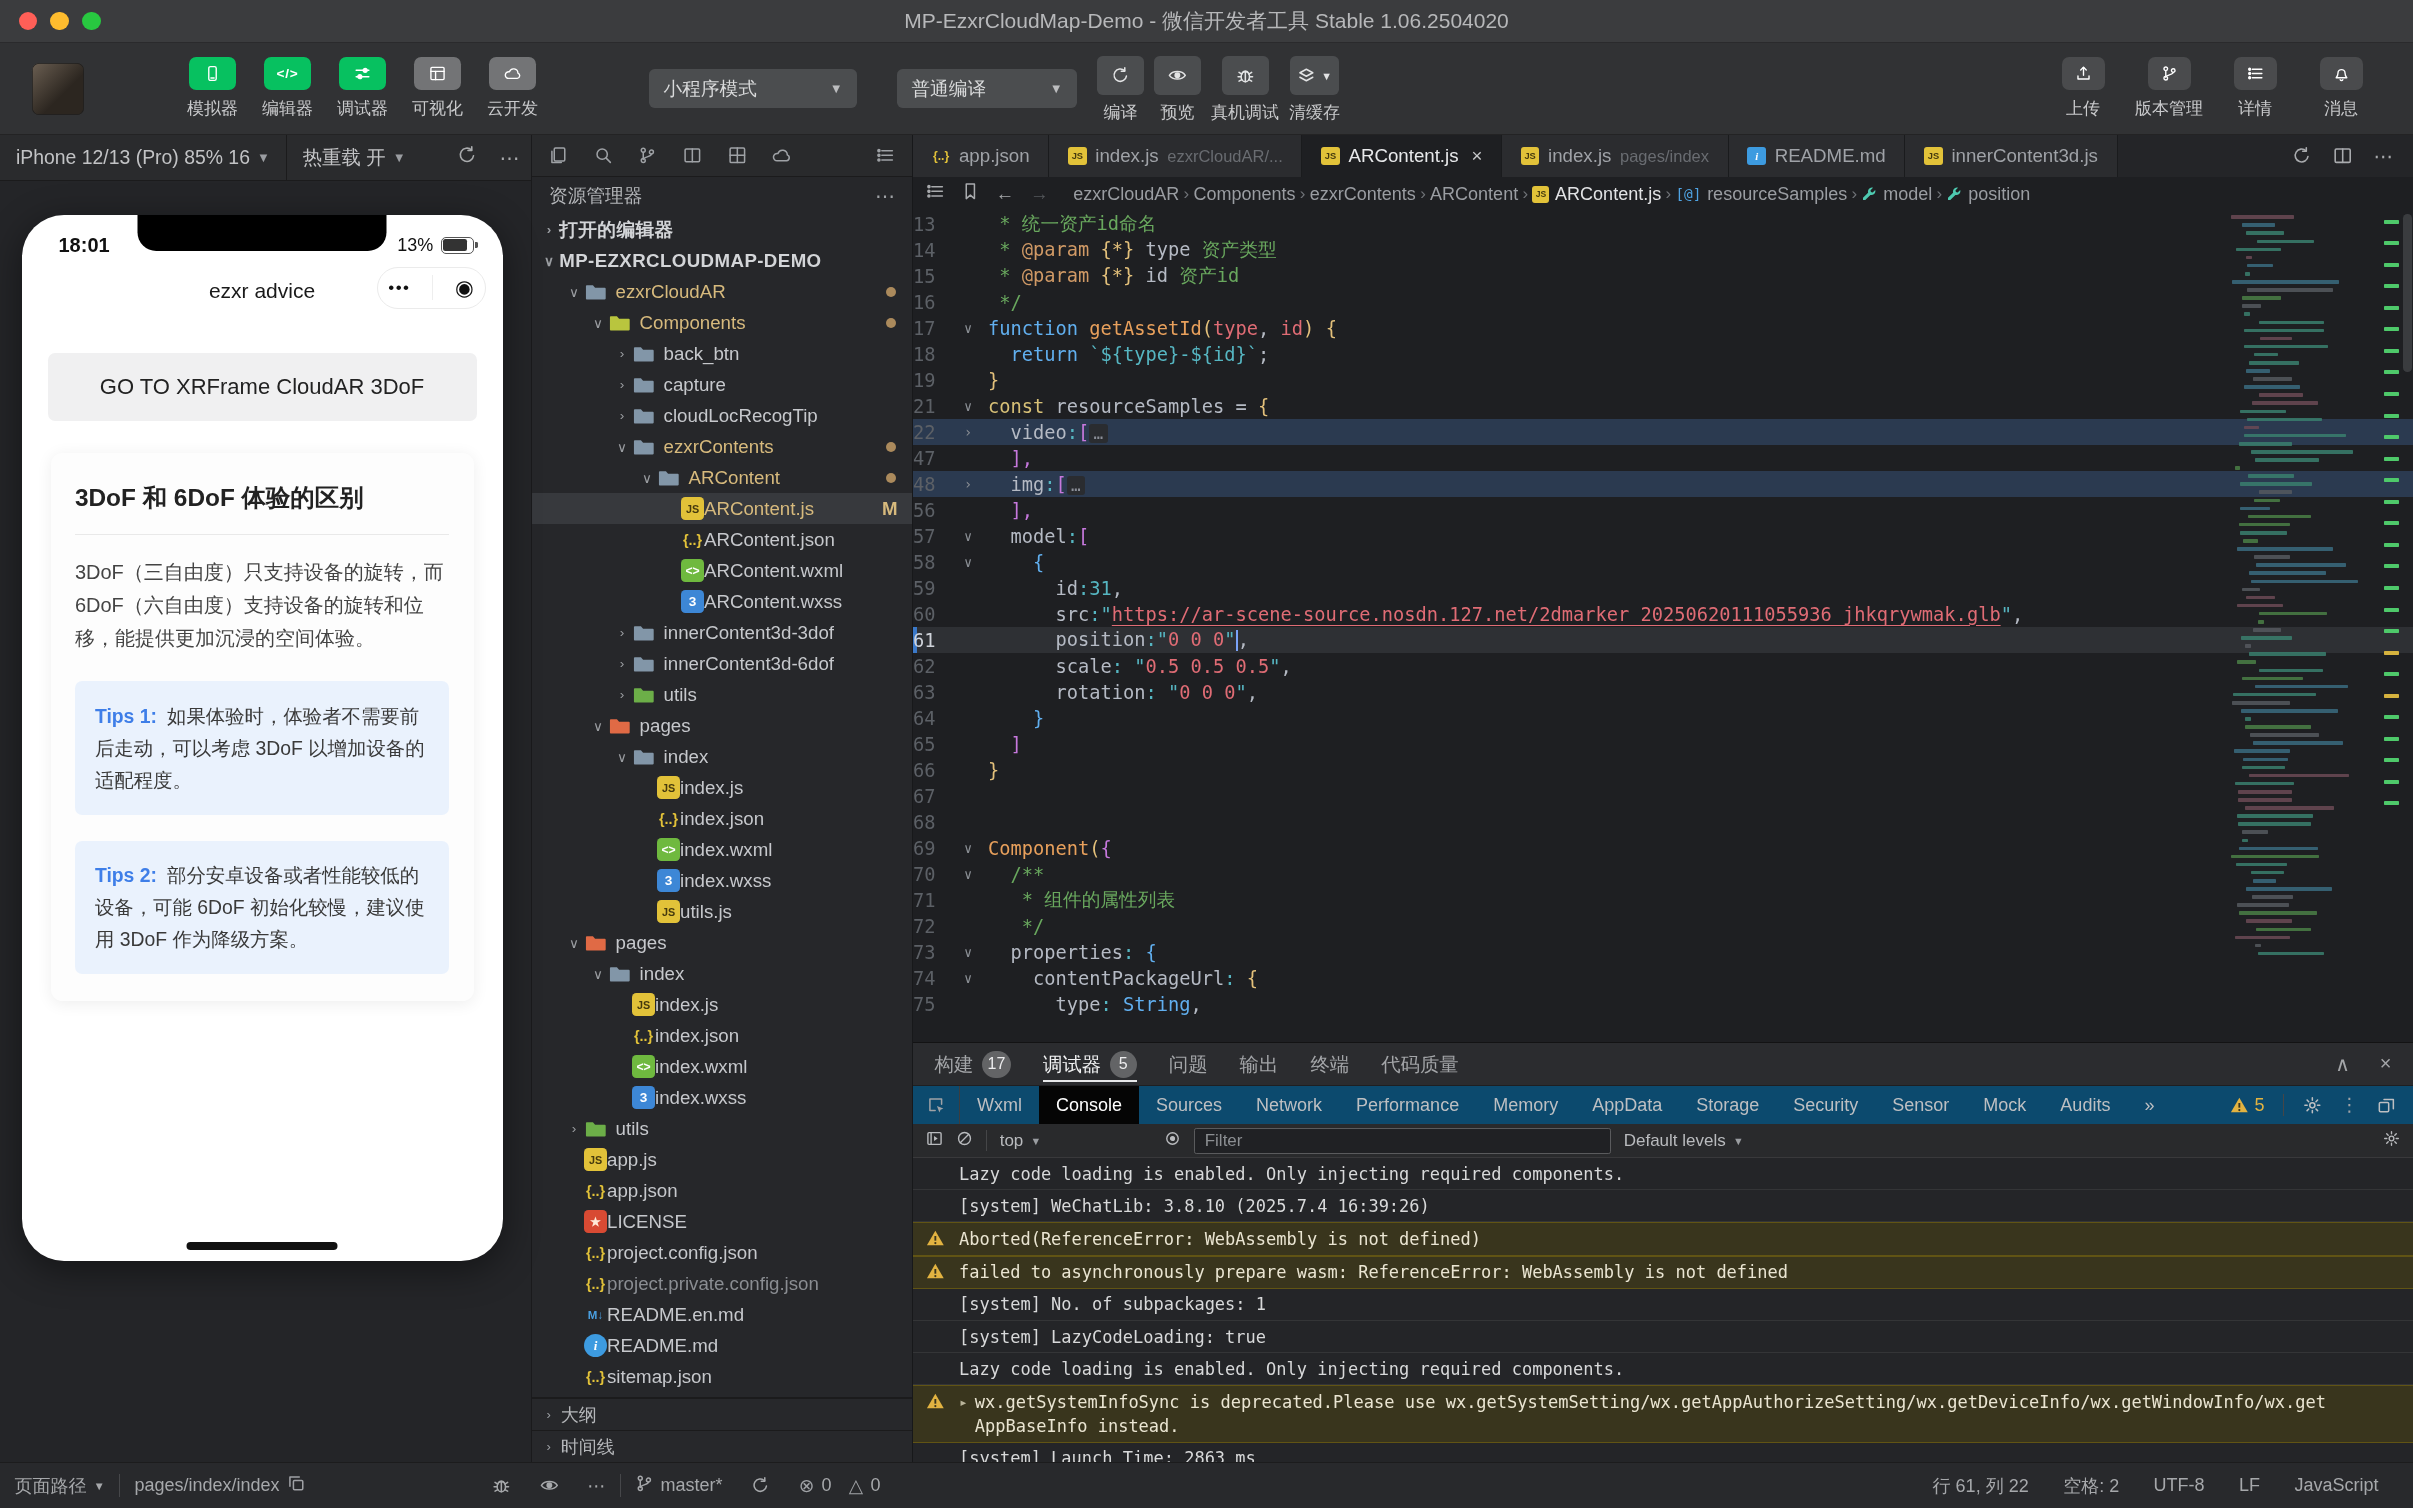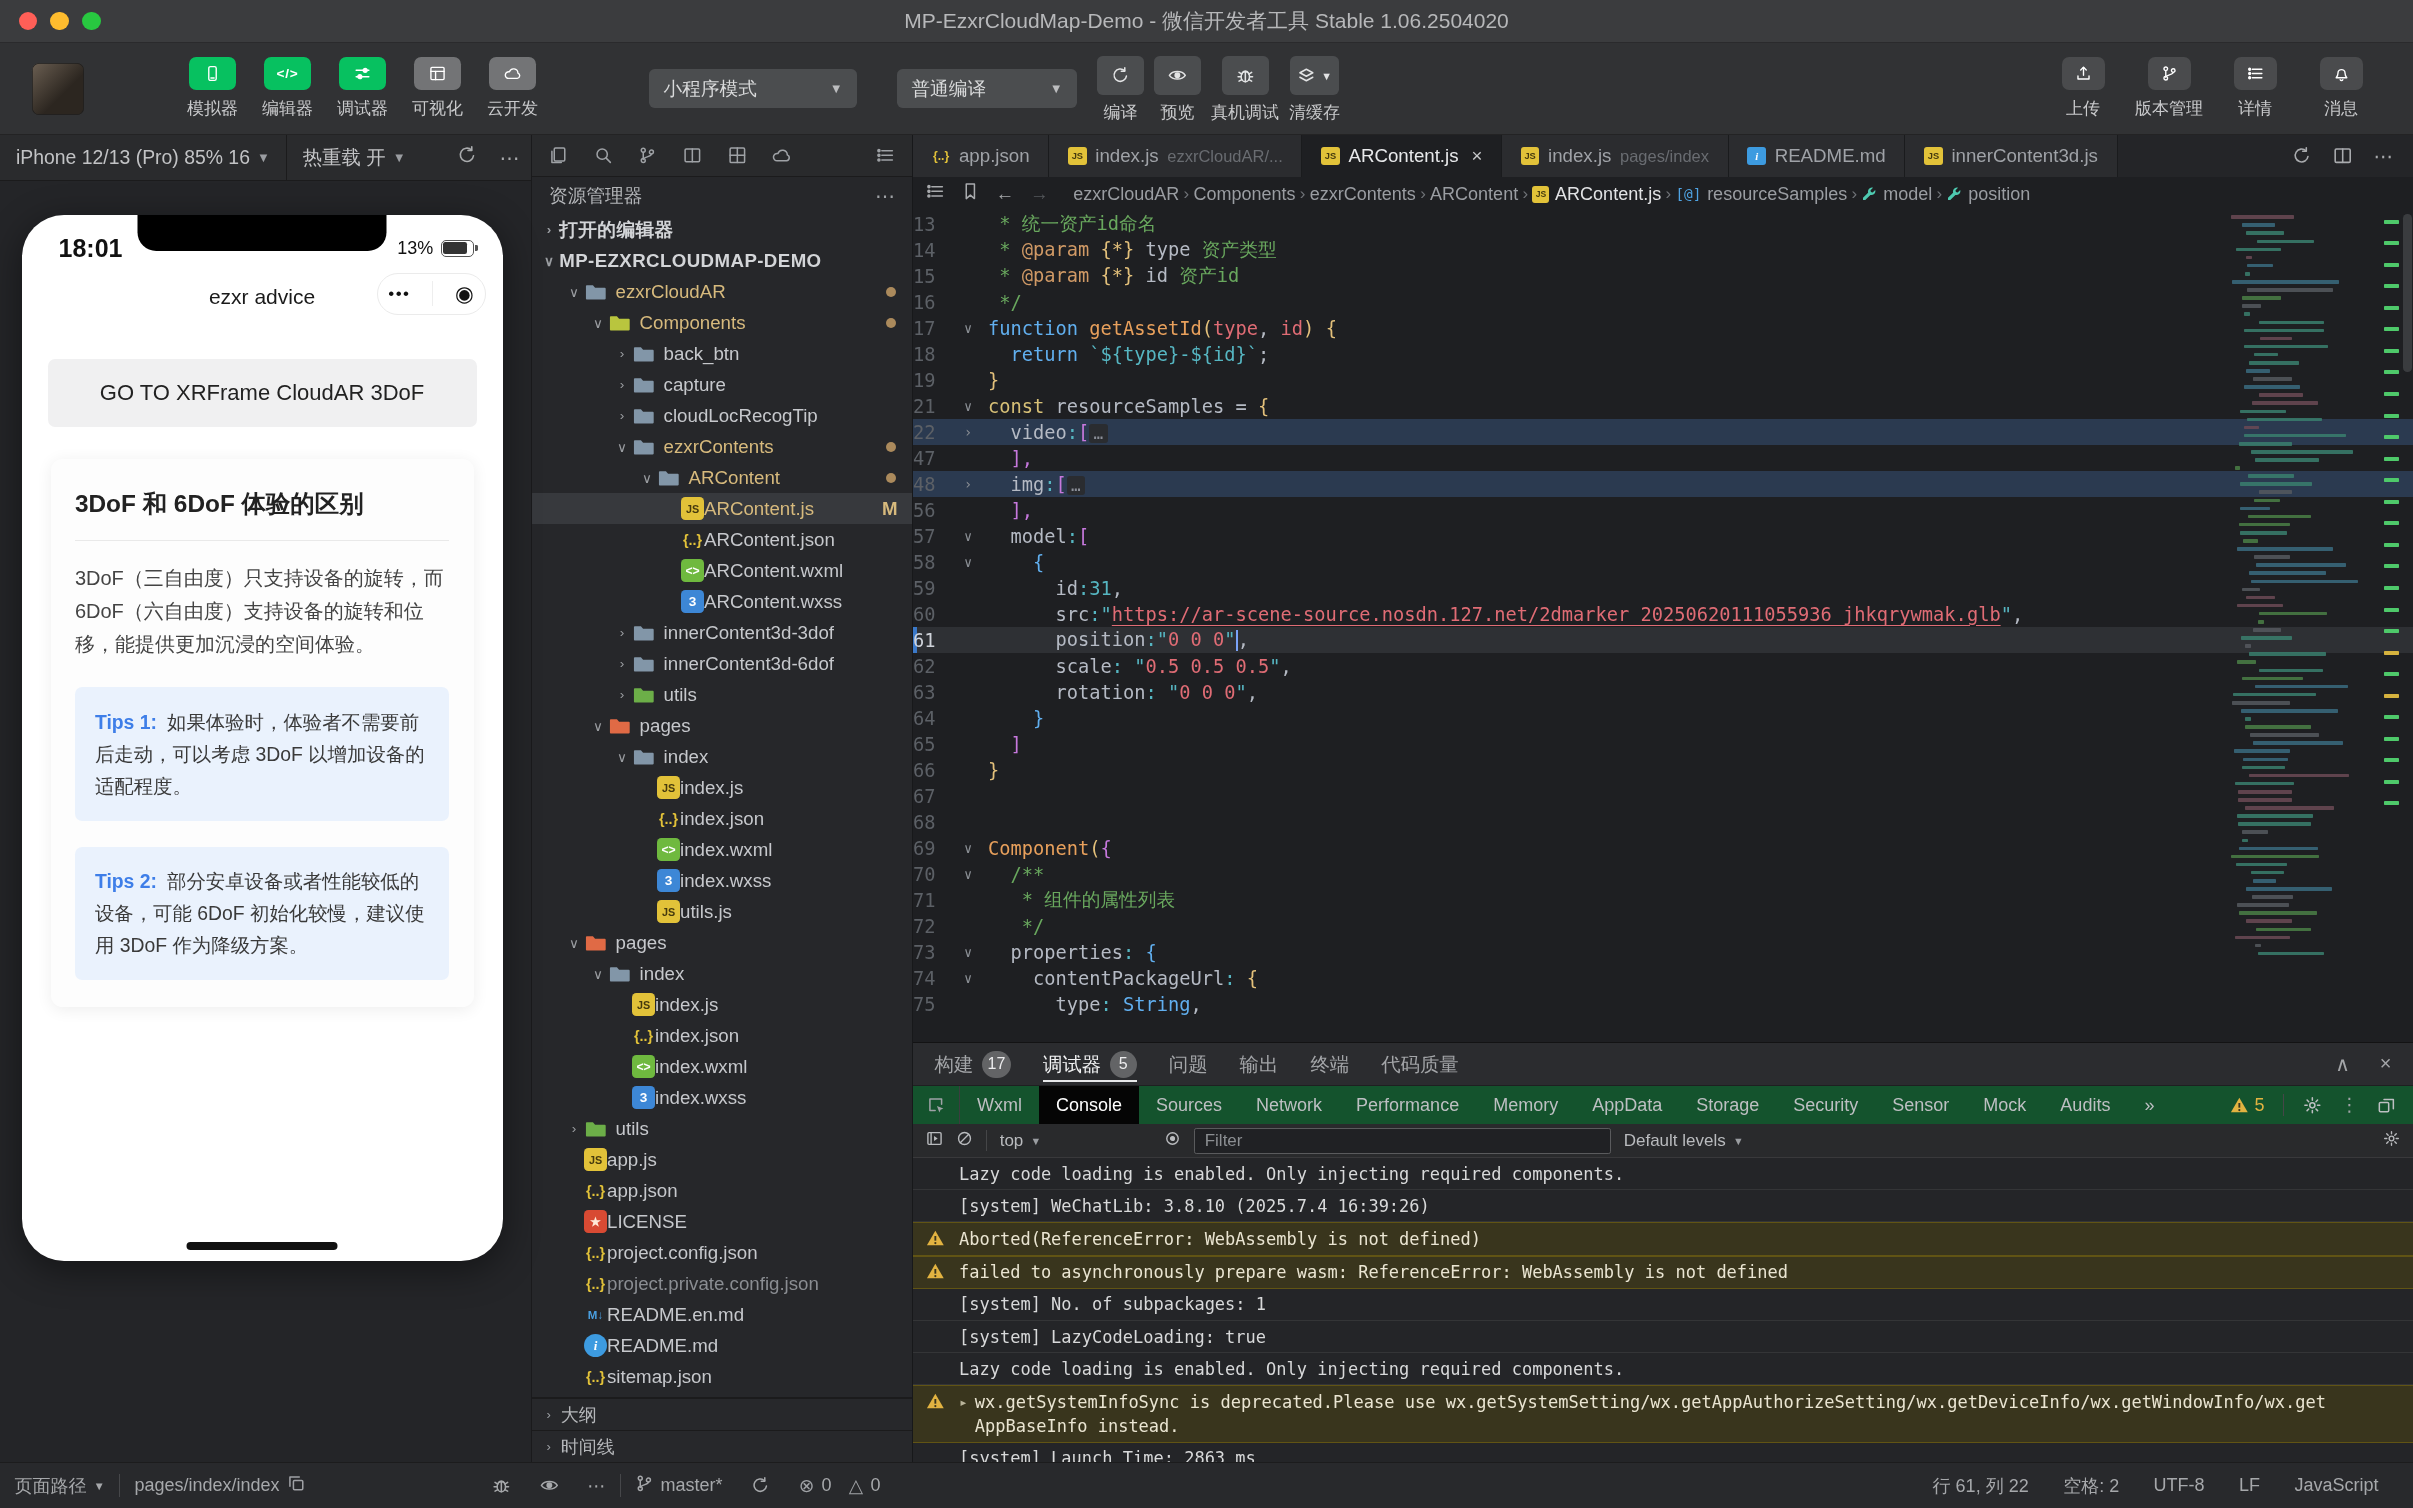--- a/index.html
+++ b/index.html
@@ -49,21 +49,21 @@
   .sim-header .seg { display:flex; align-items:center; gap:7.2px; padding:0 16px; height:100%; }
   .sim-header .divider { width:0.7px; height:100%; background:#1b1b1c; }
   .sim-header .push { margin-left:auto; }
   .sim-header .hicon { color:#a9abad; font-size:20px; padding:0 11.5px; cursor:pointer;}
   .sim-body { flex:1; position:relative; }
   .phone { position:absolute; left:21.5px; top:34px; width:481px; height:1046px; background:#fff; border-radius:42px;
     box-shadow:0 8.6px 36px rgba(0,0,0,.45); overflow:hidden; }
   .notch { position:absolute; top:0; left:50%; transform:translateX(-50%); width:249px; height:36px; background:#000;
     border-radius:0 0 18.7px 18.7px; }
   .p-status { display:flex; align-items:center; padding:18.7px 29px 0 37px; }
-  .p-time { font-size:25px; font-weight:bold; color:#111; }
+  .p-time { font-size:20px; font-weight:bold; color:#111; }
   .p-batt { margin-left:auto; display:flex; align-items:center; gap:7.2px; font-size:18px; color:#111; }
   .batt { width:33px; height:17px; border:1.8px solid #555; border-radius:5px; position:relative; }
   .batt::after { content:""; position:absolute; left:1.4px; top:1.4px; bottom:1.4px; width:78%; background:#333; border-radius:2.2px; }
   .batt::before { content:""; position:absolute; right:-5px; top:4.3px; width:2.9px; height:5.7px; background:#555; border-radius:0 1.4px 1.4px 0; }
   .p-nav { position:relative; height:69px; display:flex; align-items:center; justify-content:center; }
   .p-title { font-size:21px; color:#1a1a1a; }
   .capsule { position:absolute; right:17px; top:10px; width:109px; height:42px; border:1.4px solid #ebebeb; border-radius:21.5px;
     display:flex; align-items:center; justify-content:space-around; color:#111; }
   .capsule .dots { font-size:17px; letter-spacing:1.4px; }
   .capsule .sep { width:1.1px; height:24.4px; background:#eee; }
@@ -160,21 +160,21 @@
   
   .debug { height:420px; flex:none; display:flex; flex-direction:column; border-top:0.7px solid #131314; background:#26272a; min-height:0;}
   .panel-tabs { height:42px; flex:none; display:flex; align-items:center; background:#2b2c2f; padding-left:21.5px; gap:32px;
     font-size:19.4px; color:#a3a5a8; }
   .ptab { display:flex; align-items:center; gap:8.6px; height:100%; position:relative; cursor:pointer;}
   .ptab .badge { min-width:27px; height:27px; padding:0 5.7px; border-radius:13.6px; background:#636466; color:#ededee;
     font-size:16px; display:flex; align-items:center; justify-content:center; }
   .ptab.active { color:#f2f3f4; }
   .ptab.active::after { content:""; position:absolute; left:0; right:0; bottom:2.9px; height:2.2px; background:#e8e9ea; }
   .panel-tabs .winctl { margin-left:auto; display:flex; gap:30px; padding-right:21.5px; color:#a3a5a8; font-size:20px;}
-  .dev-tabs { height:39px; flex:none; display:flex; align-items:center; background:#14532d; border-top:0.7px solid #1f1f21;
+  .dev-tabs { height:39px; flex:none; display:flex; align-items:center; background:#0c4a6e; border-top:0.7px solid #1f1f21;
     font-size:18px; color:#bdbfc2; }
   .dev-inspect { width:47px; height:100%; display:flex; align-items:center; justify-content:center; border-right:0.7px solid #3c3d3f;
     color:#9fa2a6; font-size:18.7px;}
   .dtab { padding:0 17px; height:100%; display:flex; align-items:center; cursor:pointer;}
   .dtab.active { background:#050505; color:#fff; }
   .dev-right { margin-left:auto; display:flex; align-items:center; gap:18.7px; padding-right:17px; }
   .warncount { color:#e2b341; display:flex; align-items:center; gap:5.7px; font-size:18px;}
   .dev-right .vr { width:0.7px; height:21.5px; background:#454648; }
   .dev-right .gic { color:#9fa2a6; font-size:18.7px;}
   .console-bar { height:34px; flex:none; background:#292a2c; border-bottom:0.7px solid #39393b; display:flex; align-items:center;

